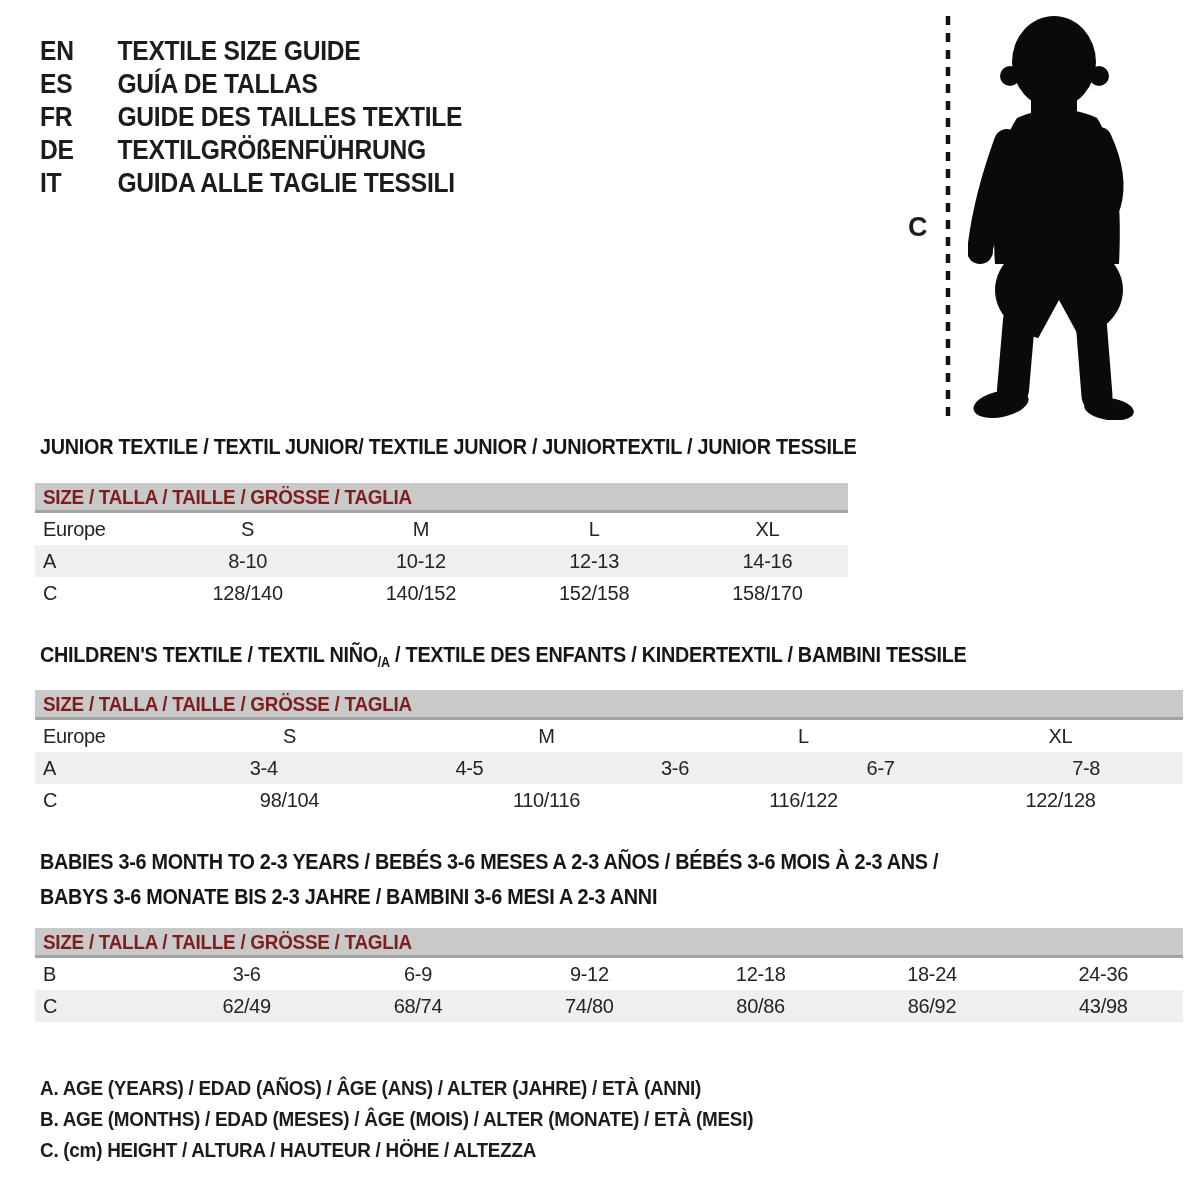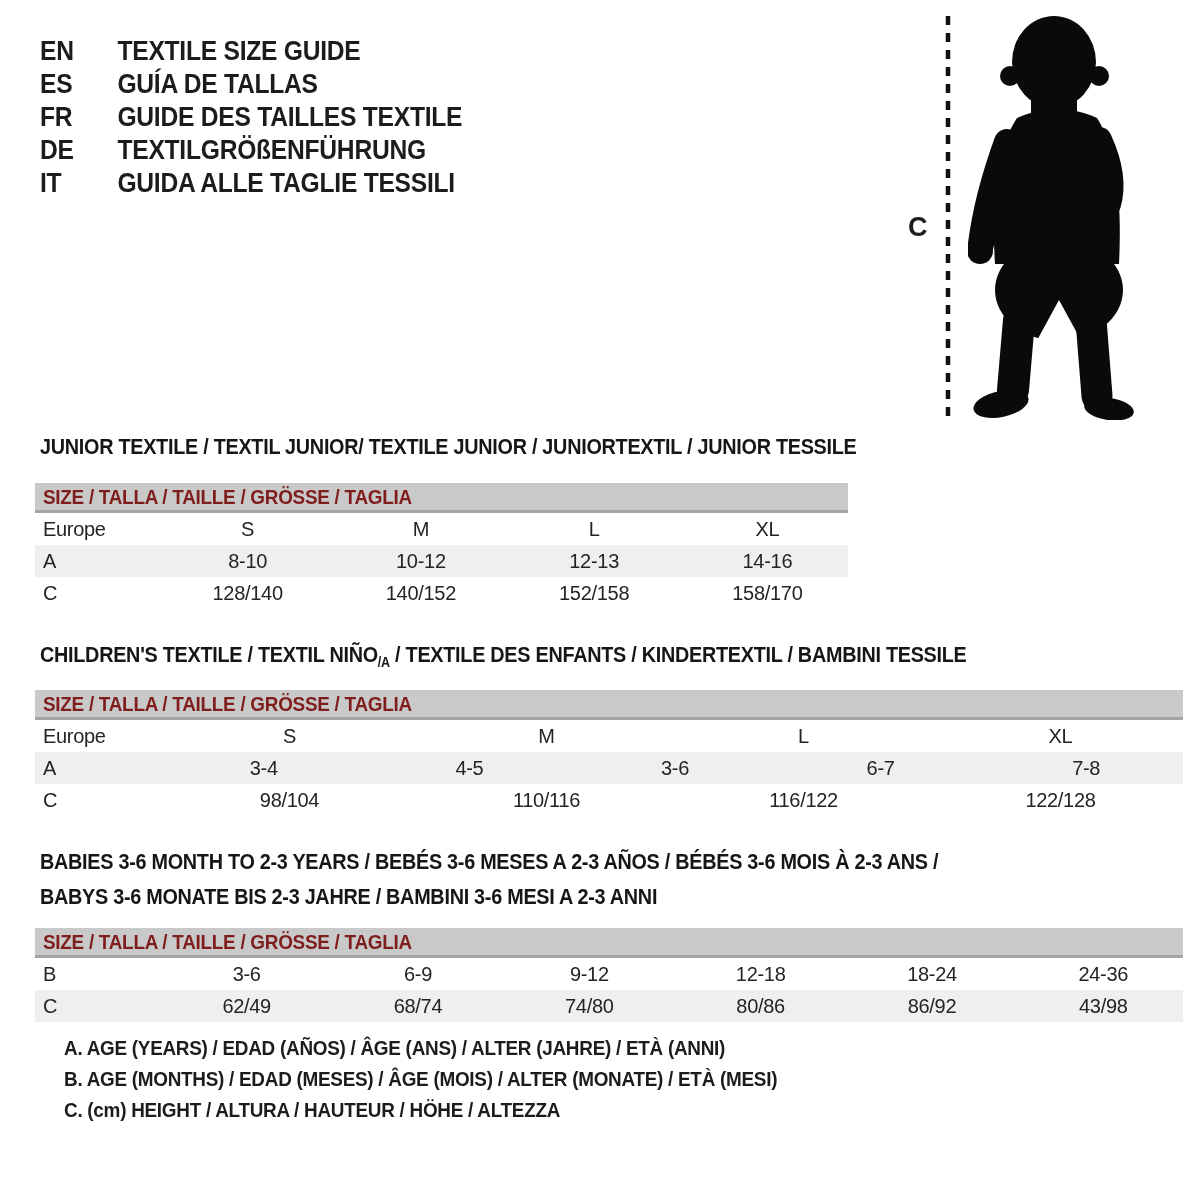--- a/index.html
+++ b/index.html
@@ -69,21 +69,21 @@
   .tbl-junior   { left: 35px; top: 483px; width: 813px; }
   .tbl-children { left: 35px; top: 690px; width: 1148px; }
   .tbl-babies   { left: 35px; top: 928px; width: 1148px; }
 
   .title-junior    { left: 40px; top: 434px; }
   .title-children  { left: 40px; top: 642px; }
   .title-babies-1  { left: 40px; top: 849px; }
   .title-babies-2  { left: 40px; top: 884px; }
 
   
-  .legend { left: 40px; top: 1032px; margin-left: 24px; }
+  .legend { left: 40px; top: 1072px; }
   .legend-line {
     font-size: 21px;
     font-weight: bold;
     line-height: 31px;
     white-space: nowrap;
     transform: scaleX(0.9);
     transform-origin: 0 50%;
   }
 </style>
 </head>

